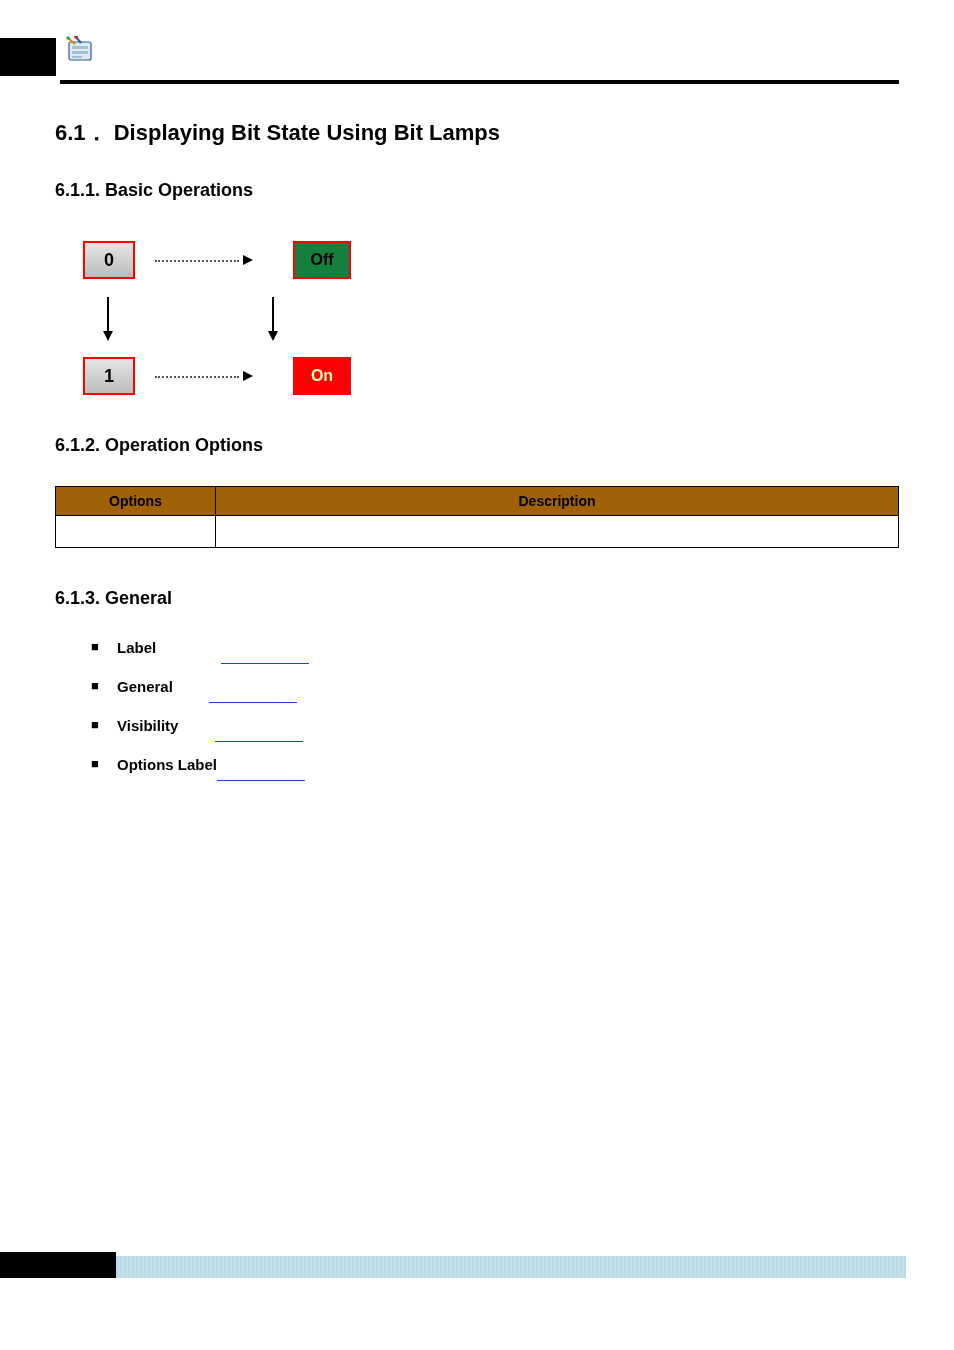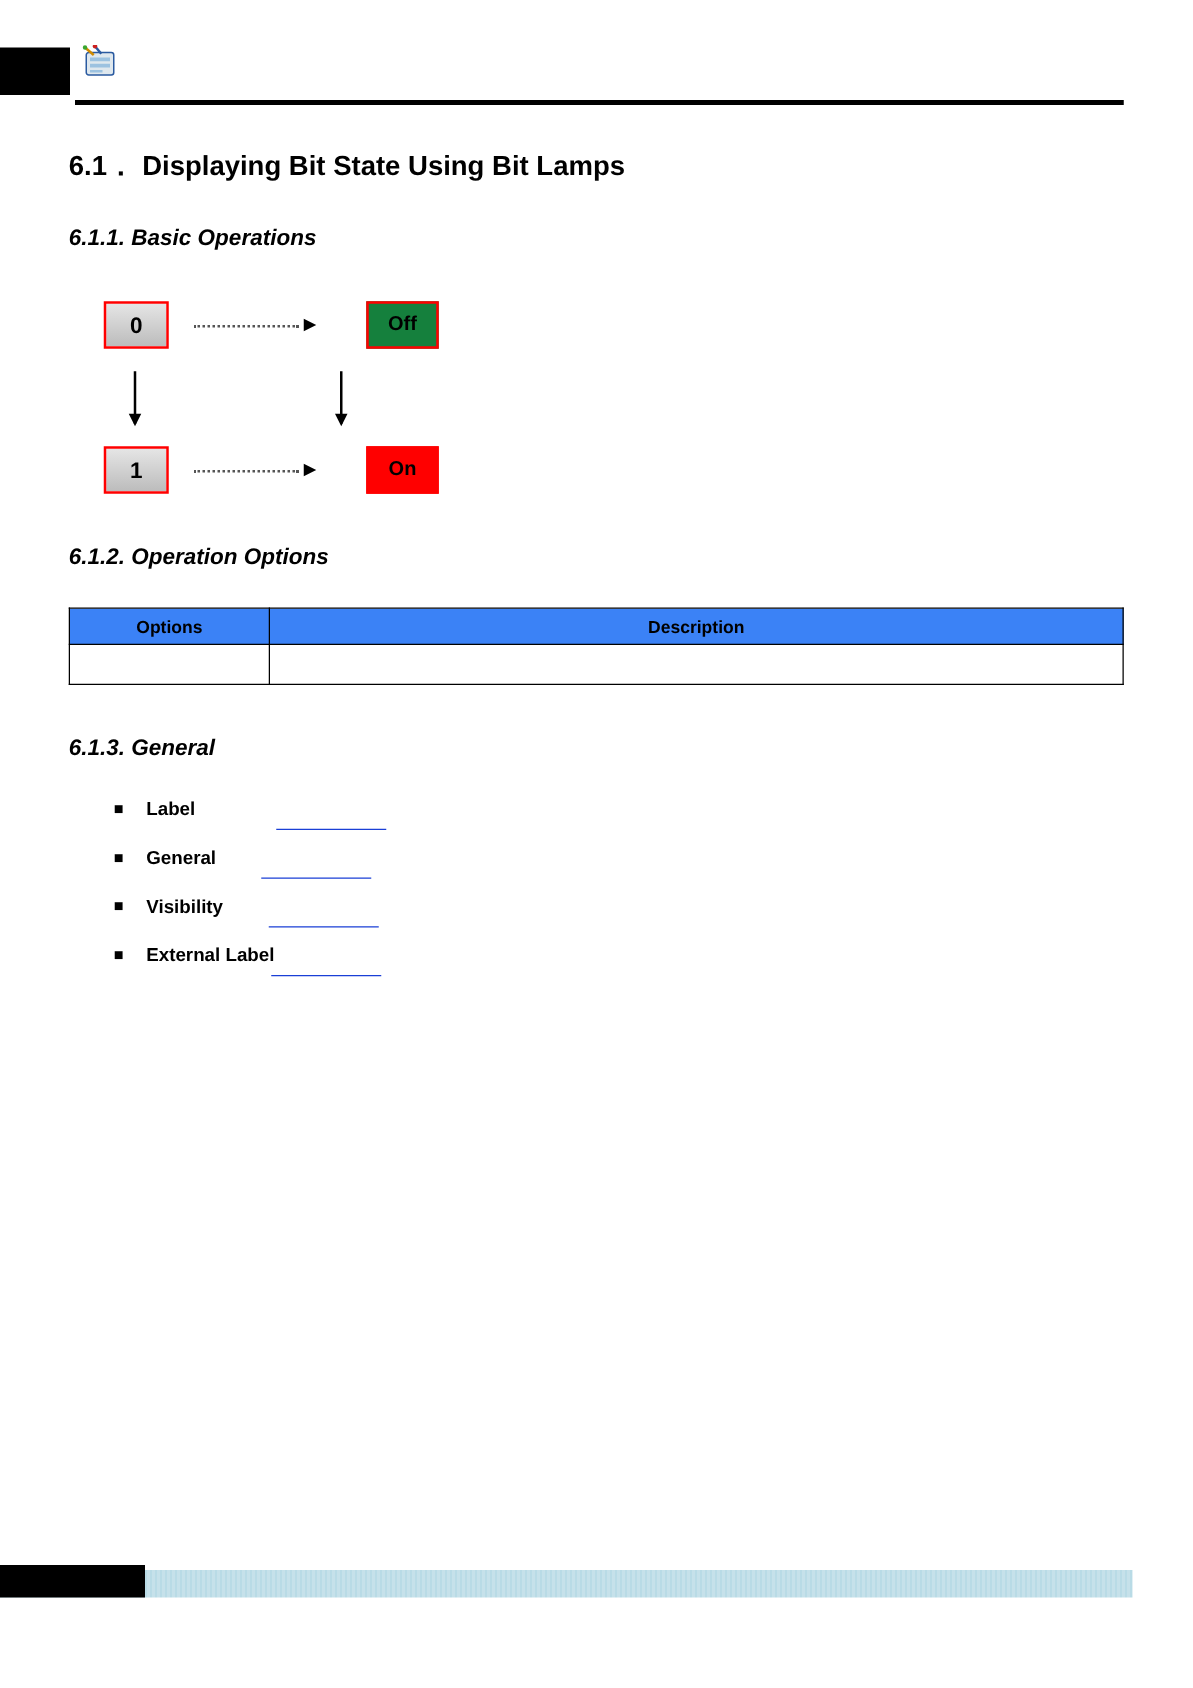--- a/index.html
+++ b/index.html
@@ -35,21 +35,20 @@
     font-size: 22px;
     font-weight: bold;
     margin-top: 8px;
     margin-bottom: 32px;
   }
   .subsection-title {
     font-size: 18px;
     font-weight: bold;
     margin-top: 8px;
     margin-bottom: 30px;
-    font-style: italic;
   }
   
   
   .diagram-block { margin: 40px 0 40px 0; width: 310px; }
   .diagram-row { display: flex; align-items: center; }
   .state-box {
     width: 52px;
     height: 38px;
     border: 2px solid #ff0000;
     background: linear-gradient(to bottom, #e5e5e5, #bcbcbc);
@@ -67,21 +66,21 @@
     background: #00d000;
     color: #000;
     font-weight: bold;
     font-size: 16px;
     display: flex;
     align-items: center;
     justify-content: center;
     margin-left: 40px;
   }
   .lamp-off { background: #15803d; }
-  .lamp-on  { background: #ff0000; color: #000000; }
+  .lamp-on  { background: #ff0000; color: #fef9c3; }
   .h-arrow {
     width: 98px;
     height: 1px;
     margin-left: 20px;
     position: relative;
   }
   .h-arrow .dots {
     border-top: 2px dotted #555;
     width: 84px;
     display: block;
@@ -127,21 +126,21 @@
     width: 100%;
     border-collapse: collapse;
     margin-bottom: 40px;
   }
   table.options th, table.options td {
     border: 1px solid #000;
     padding: 6px 10px;
     font-size: 14px;
   }
   table.options th {
-    background: #3b82f6;
+    background: #a16207;
     text-align: center;
     font-weight: bold;
   }
   table.options th.col-opt { width: 160px; }
   table.options td.row-empty { height: 32px; }
   
   
   .settings-list { padding-left: 36px; margin-top: 22px; }
   .settings-list li {
     list-style: none;
@@ -277,21 +276,21 @@
       </li>
       <li>
         <span class="item-label">General</span>
         <span class="inline-link"></span>
       </li>
       <li>
         <span class="item-label">Visibility</span>
         <span class="inline-link" style="margin-left:98px;"></span>
       </li>
       <li>
-        <span class="item-label">External Label</span>
+        <span class="item-label">Options Label</span>
         <span class="inline-link link-wide" style="margin-left:100px;"></span>
       </li>
     </ul>
 
   </div>
 
   <div class="footer-bar"></div>
   <div class="footer-block"></div>
 
 </div>

